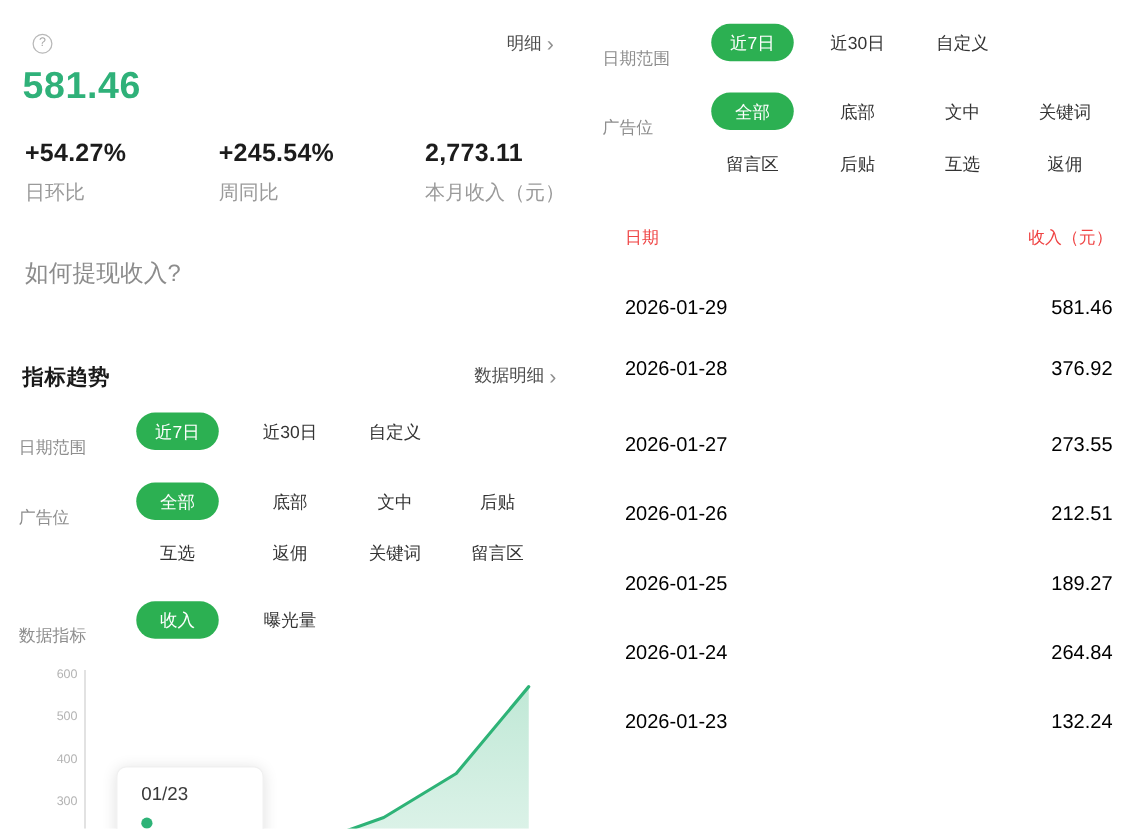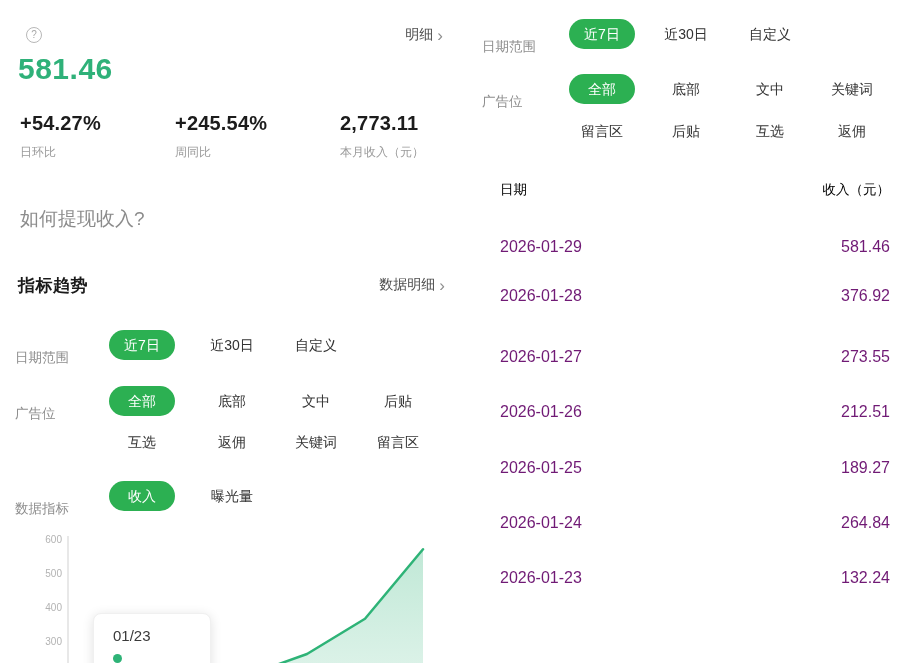--- a/index.html
+++ b/index.html
@@ -20,27 +20,27 @@
     width:16px; height:16px; margin-left:8px; border:1.5px solid #b8b8b8; border-radius:50%;
     color:#a8a8a8; font-size:10px; line-height:13px; text-align:center; display:inline-block; cursor:pointer;
   }
   .detail-link { margin-left:auto; font-size:14px; color:#4d4d4d; cursor:pointer; display:flex; align-items:center; text-decoration:none; }
   .chev { color:#8f8f8f; font-size:17px; margin-left:4px; line-height:1; font-weight:400; }
 
   .amount { position:absolute; top:52px; left:18px; font-size:30px; font-weight:600; letter-spacing:0.5px; }
 
   .stat { position:absolute; top:112px; }
   .stat-v { font-size:20px; font-weight:600; color:#1c1c1c; letter-spacing:0.2px; }
-  .stat-l { font-size:12px; color:#9a9a9a; margin-top:9px; }
+  .stat-l { font-size:16px; color:#9a9a9a; margin-top:9px; }
   .s0 { left:20px; } .s1 { left:175px; } .s2 { left:340px; }
 
   .withdraw { position:absolute; top:206px; left:20px; font-size:19px; color:#8c8c8c; cursor:pointer;text-align:right; }
 
   
-  .trend-header { position:absolute; top:274px; left:18px; right:15px; height:22px; display:flex; align-items:center;gap:29px; }
+  .trend-header { position:absolute; top:290px; left:18px; right:15px; height:22px; display:flex; align-items:center;gap:29px; }
   .trend-title { font-size:17px; font-weight:700; color:#1a1a1a; letter-spacing:0.5px; }
 
   .f-row { position:absolute; left:0; right:0; height:30px; }
   .f-label { position:absolute; left:15px; top:19px; font-size:13.5px; color:#8e8e8e; }
   .opt {
     position:absolute; top:0; width:84px; height:30px; line-height:30px;
     text-align:center; font-size:14px; color:#333; cursor:pointer;
   }
   .pill { display:block; width:66px; height:30px; line-height:30px; margin:0 auto;
           border-radius:16px; color:#fff; font-size:14px; }
@@ -55,23 +55,23 @@
   .tooltip {
     position:absolute; left:93px; top:83px; width:118px; height:72px;
     background:#fff; border:1px solid #f0f0f0; border-radius:8px;
     box-shadow:0 2px 12px rgba(0,0,0,0.12); padding:13px 0 0 19px;
   }
   .tt-date { font-size:15px; color:#3a3a3a; }
   .dot { display:inline-block; width:9px; height:9px; border-radius:50%; margin-top:10px; }
 
   
   .th-row { position:absolute; top:181px; left:20px; right:22px; display:flex; justify-content:space-between;
-            font-size:13.5px; color:#000000; }
+            font-size:13.5px; color:#ef4444; }
   .t-row { position:absolute; left:20px; right:22px; height:20px; display:flex; justify-content:space-between;
-           font-size:16px; color:#701a75; }
+           font-size:16px; color:#000000; }
 </style>
 </head>
 <body>
 
 <section class="col left-col">
 
   <div class="inc-header">
     <span class="help">?</span>
     <a class="detail-link">
       <span>明细</span>

